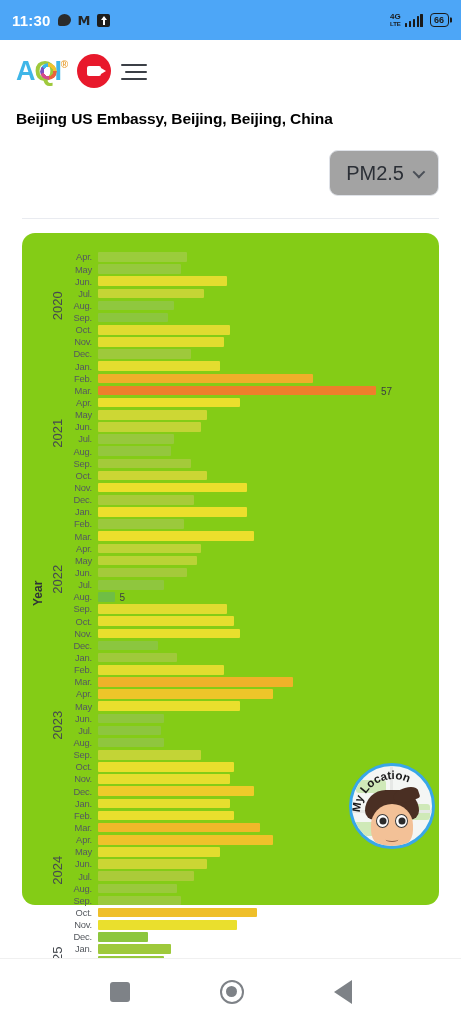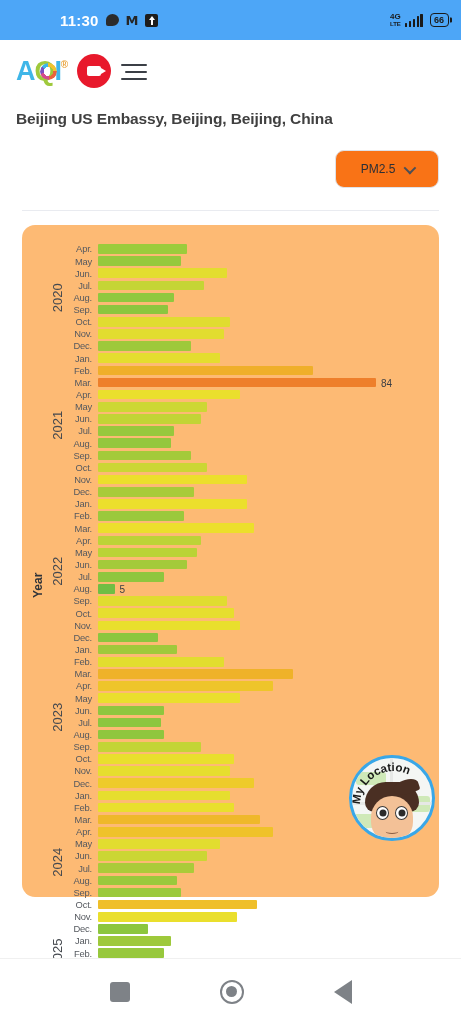--- a/index.html
+++ b/index.html
@@ -10,21 +10,21 @@
     overflow:hidden;
   }
 
   
   .statusbar{
     height:40px; background:#4da6f7; color:#fff;
     display:flex; align-items:center; justify-content:space-between;
     padding:0 12px;
   }
   .sb-left{ display:flex; align-items:center; gap:7px; }
-  .sb-time{ font-size:15px; font-weight:600; letter-spacing:.2px;margin-left:48px; }
+  .sb-time{ font-size:15px; font-weight:600; letter-spacing:.2px; }
   .sb-right{ display:flex; align-items:flex-end; gap:4px; }
   .ico-chat{
     width:13px;height:12px;background:#2b2b2b;border-radius:50% 50% 50% 2px;
     display:inline-block;
   }
   .ico-gmail{ font-size:13px; font-weight:700; color:#262626; line-height:1;
     font-family:"DejaVu Sans", sans-serif;}
   .ico-upload{
     width:13px;height:13px;background:#1d1d1d;border-radius:2px;
     position:relative;
@@ -99,40 +99,40 @@
     border-left:5px solid #fff;}
   .burger{ width:26px;height:18px;display:flex;flex-direction:column;
     justify-content:space-between; flex:0 0 auto; padding-top:2px;}
   .burger i{display:block;height:2.4px;background:#3b3f46;border-radius:2px;}
   .burger i:nth-child(1){width:26px;}
   .burger i:nth-child(2){width:22px;align-self:flex-end;}
   .burger i:nth-child(3){width:26px;}
 
   
   .station-title{
-    font-size:15.5px; font-weight:700; color:#404040;
+    font-size:15.5px; font-weight:700; color:#000000;
     padding:8px 16px 0 16px; letter-spacing:-.1px;
   }
 
   
   .selector-row{ display:flex; justify-content:flex-end; padding:22px 22px 0 0; }
   .pill{
-    border:1px solid #dfe2e8; background:#f97316; border-radius:9px;
-    height:38px; min-width:104px; display:flex; align-items:center;
-    justify-content:center; gap:9px; font-size:12px; color:#2b2f36;
+    border:1px solid #dfe2e8; background:#a3a3a3; border-radius:9px;
+    height:46px; min-width:104px; display:flex; align-items:center;
+    justify-content:center; gap:9px; font-size:20px; color:#2b2f36;
     padding:0 16px;
   }
   .chev{ width:9px;height:9px;border-right:2px solid #4a4f57;
     border-bottom:2px solid #4a4f57; transform:rotate(45deg) translateY(-2px); }
 
   .divider{ height:1px; background:#e9ebf0; margin:22px 22px 0 22px; }
 
   
   .chart-card{
-    margin:14px 22px 0 22px; background:#fdba74; border-radius:13px;
+    margin:14px 22px 0 22px; background:#84cc16; border-radius:13px;
     padding:18px 10px 6px 8px; position:relative; height:672px;
   }
   .chart-inner{ display:flex; height:100%; }
   .axis-y-title{
     writing-mode:vertical-rl; transform:rotate(180deg);
     font-size:12px; font-weight:700; color:#2e3238;
     display:flex; align-items:center; justify-content:center;
     width:16px; padding-bottom:36px;
   }
   .year-col{ width:22px; position:relative; padding-bottom:36px; }
@@ -357,21 +357,21 @@
           <div class="row">
             <div class="mon">Feb.</div>
             <div class="track">
               <div class="bar" style="width: 65%; background: rgb(239, 175, 42);"></div>
             </div>
           </div>
           <div class="row">
             <div class="mon">Mar.</div>
             <div class="track">
               <div class="bar" style="width: 84%; background: rgb(238, 127, 43);"></div>
-              <span class="bar-val" style="left: 84%;">84</span>
+              <span class="bar-val" style="left: 84%;">57</span>
             </div>
           </div>
           <div class="row">
             <div class="mon">Apr.</div>
             <div class="track">
               <div class="bar" style="width: 43%; background: rgb(234, 223, 45);"></div>
             </div>
           </div>
           <div class="row">
             <div class="mon">May</div>

